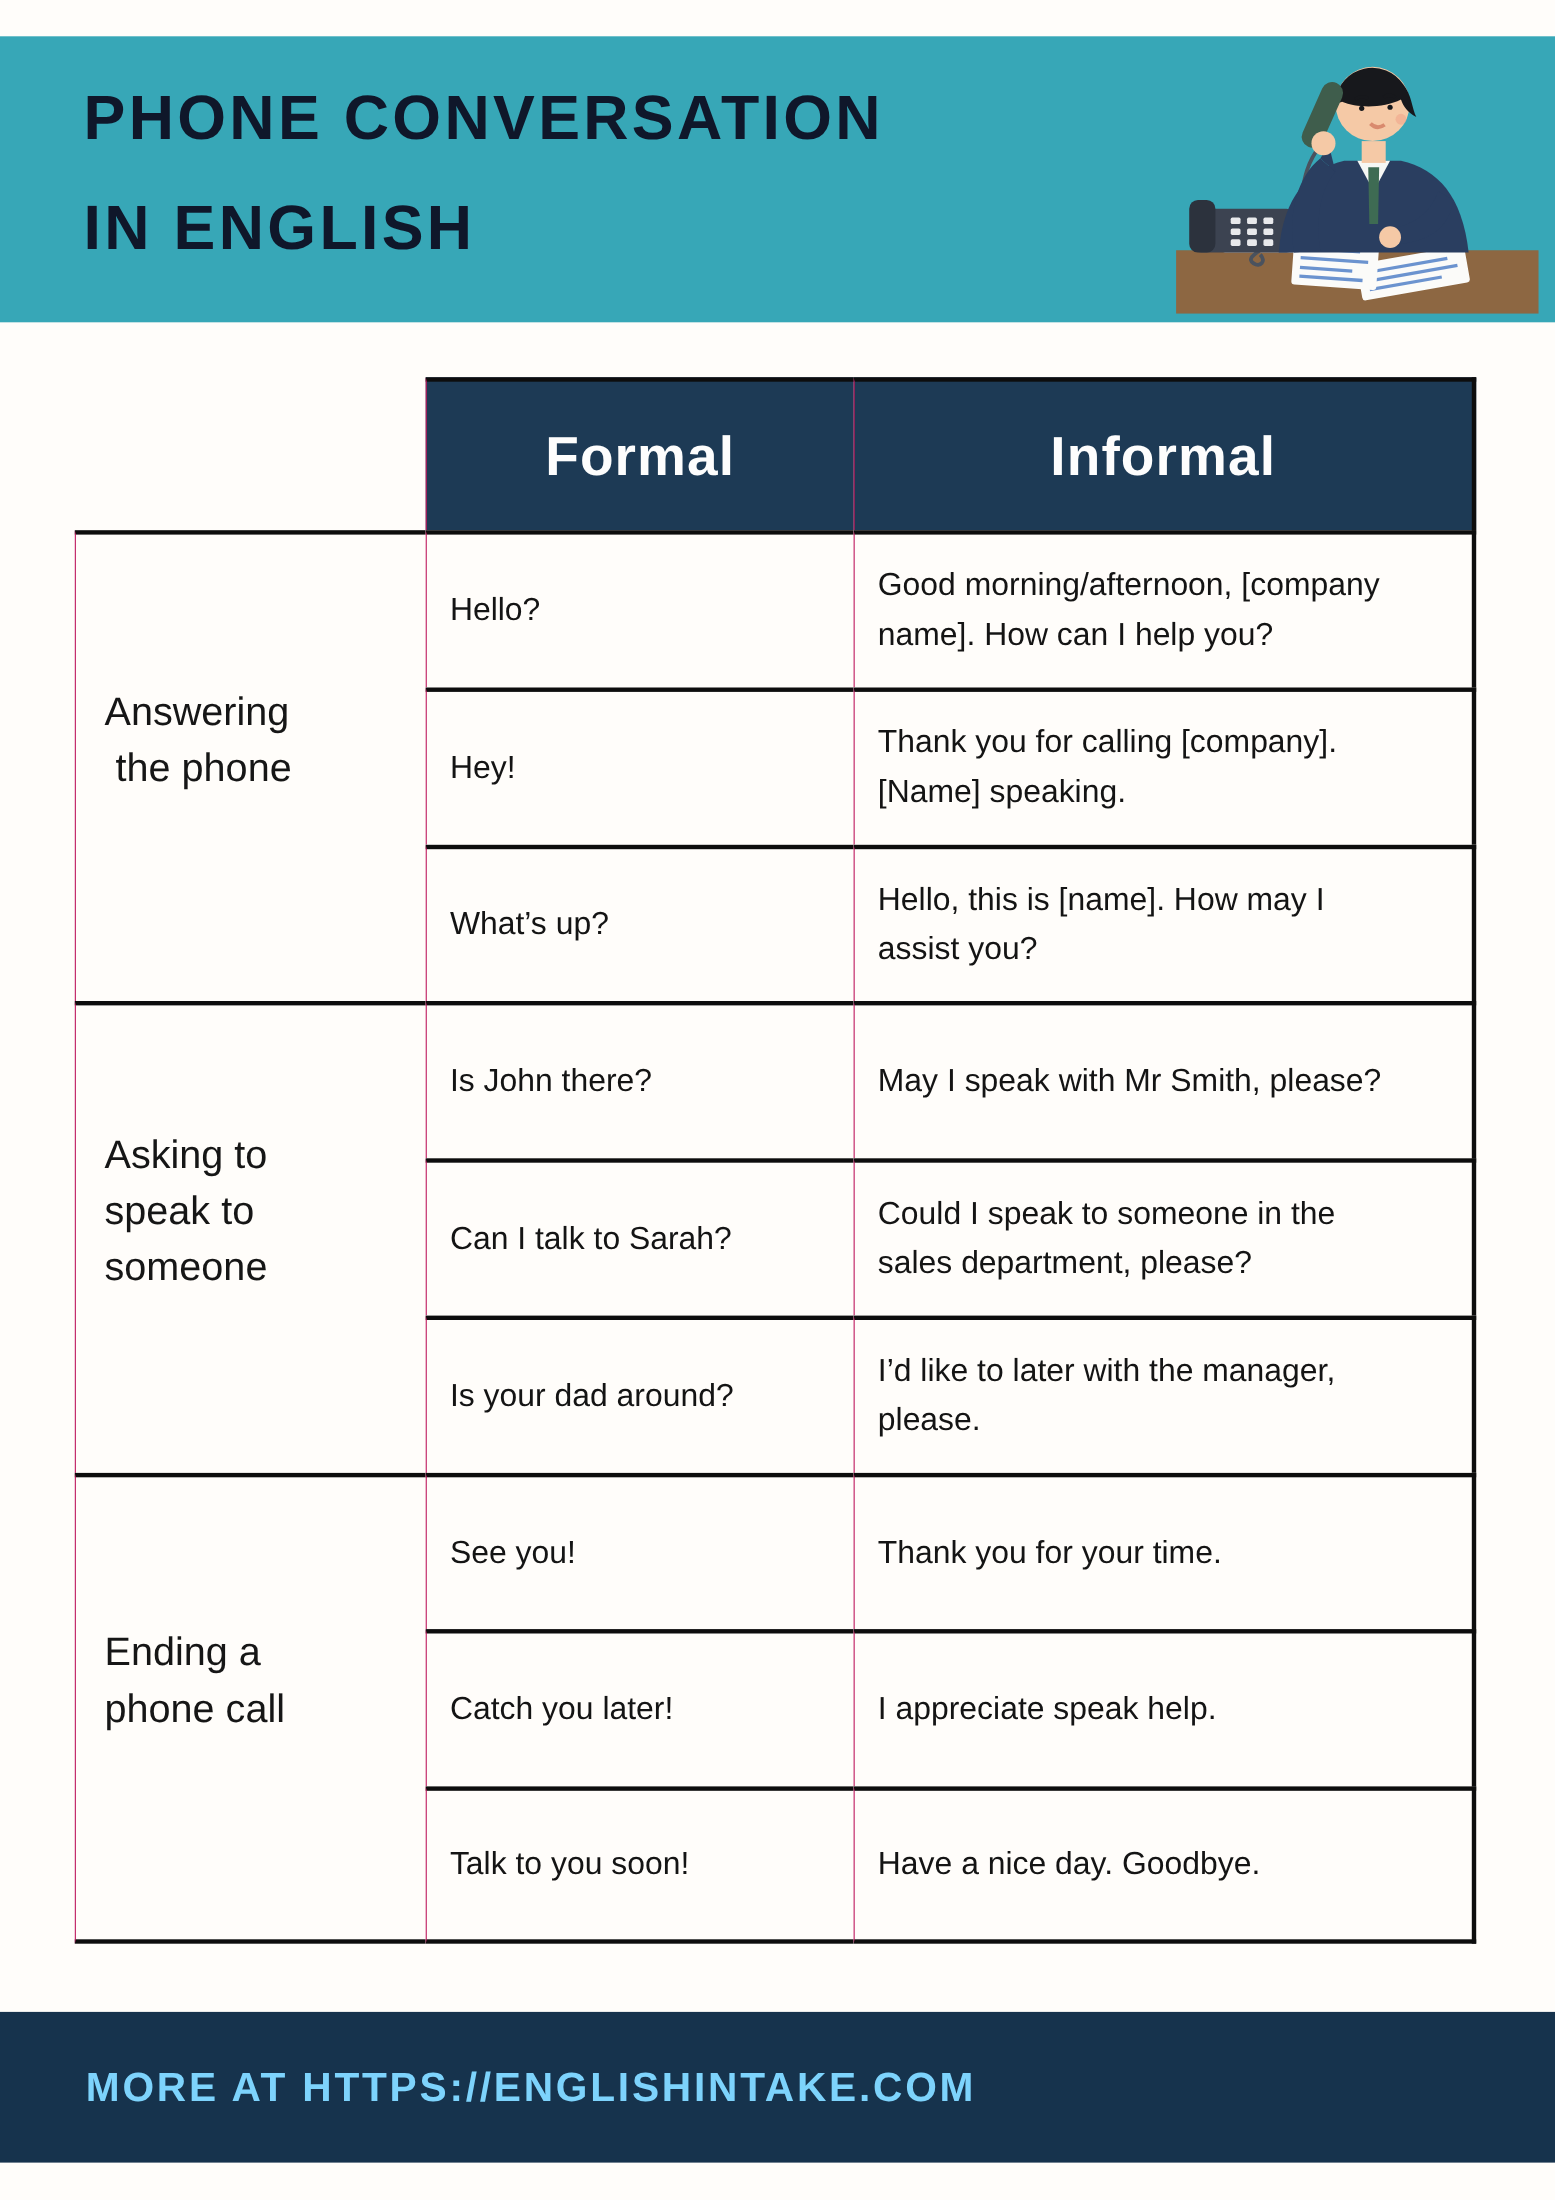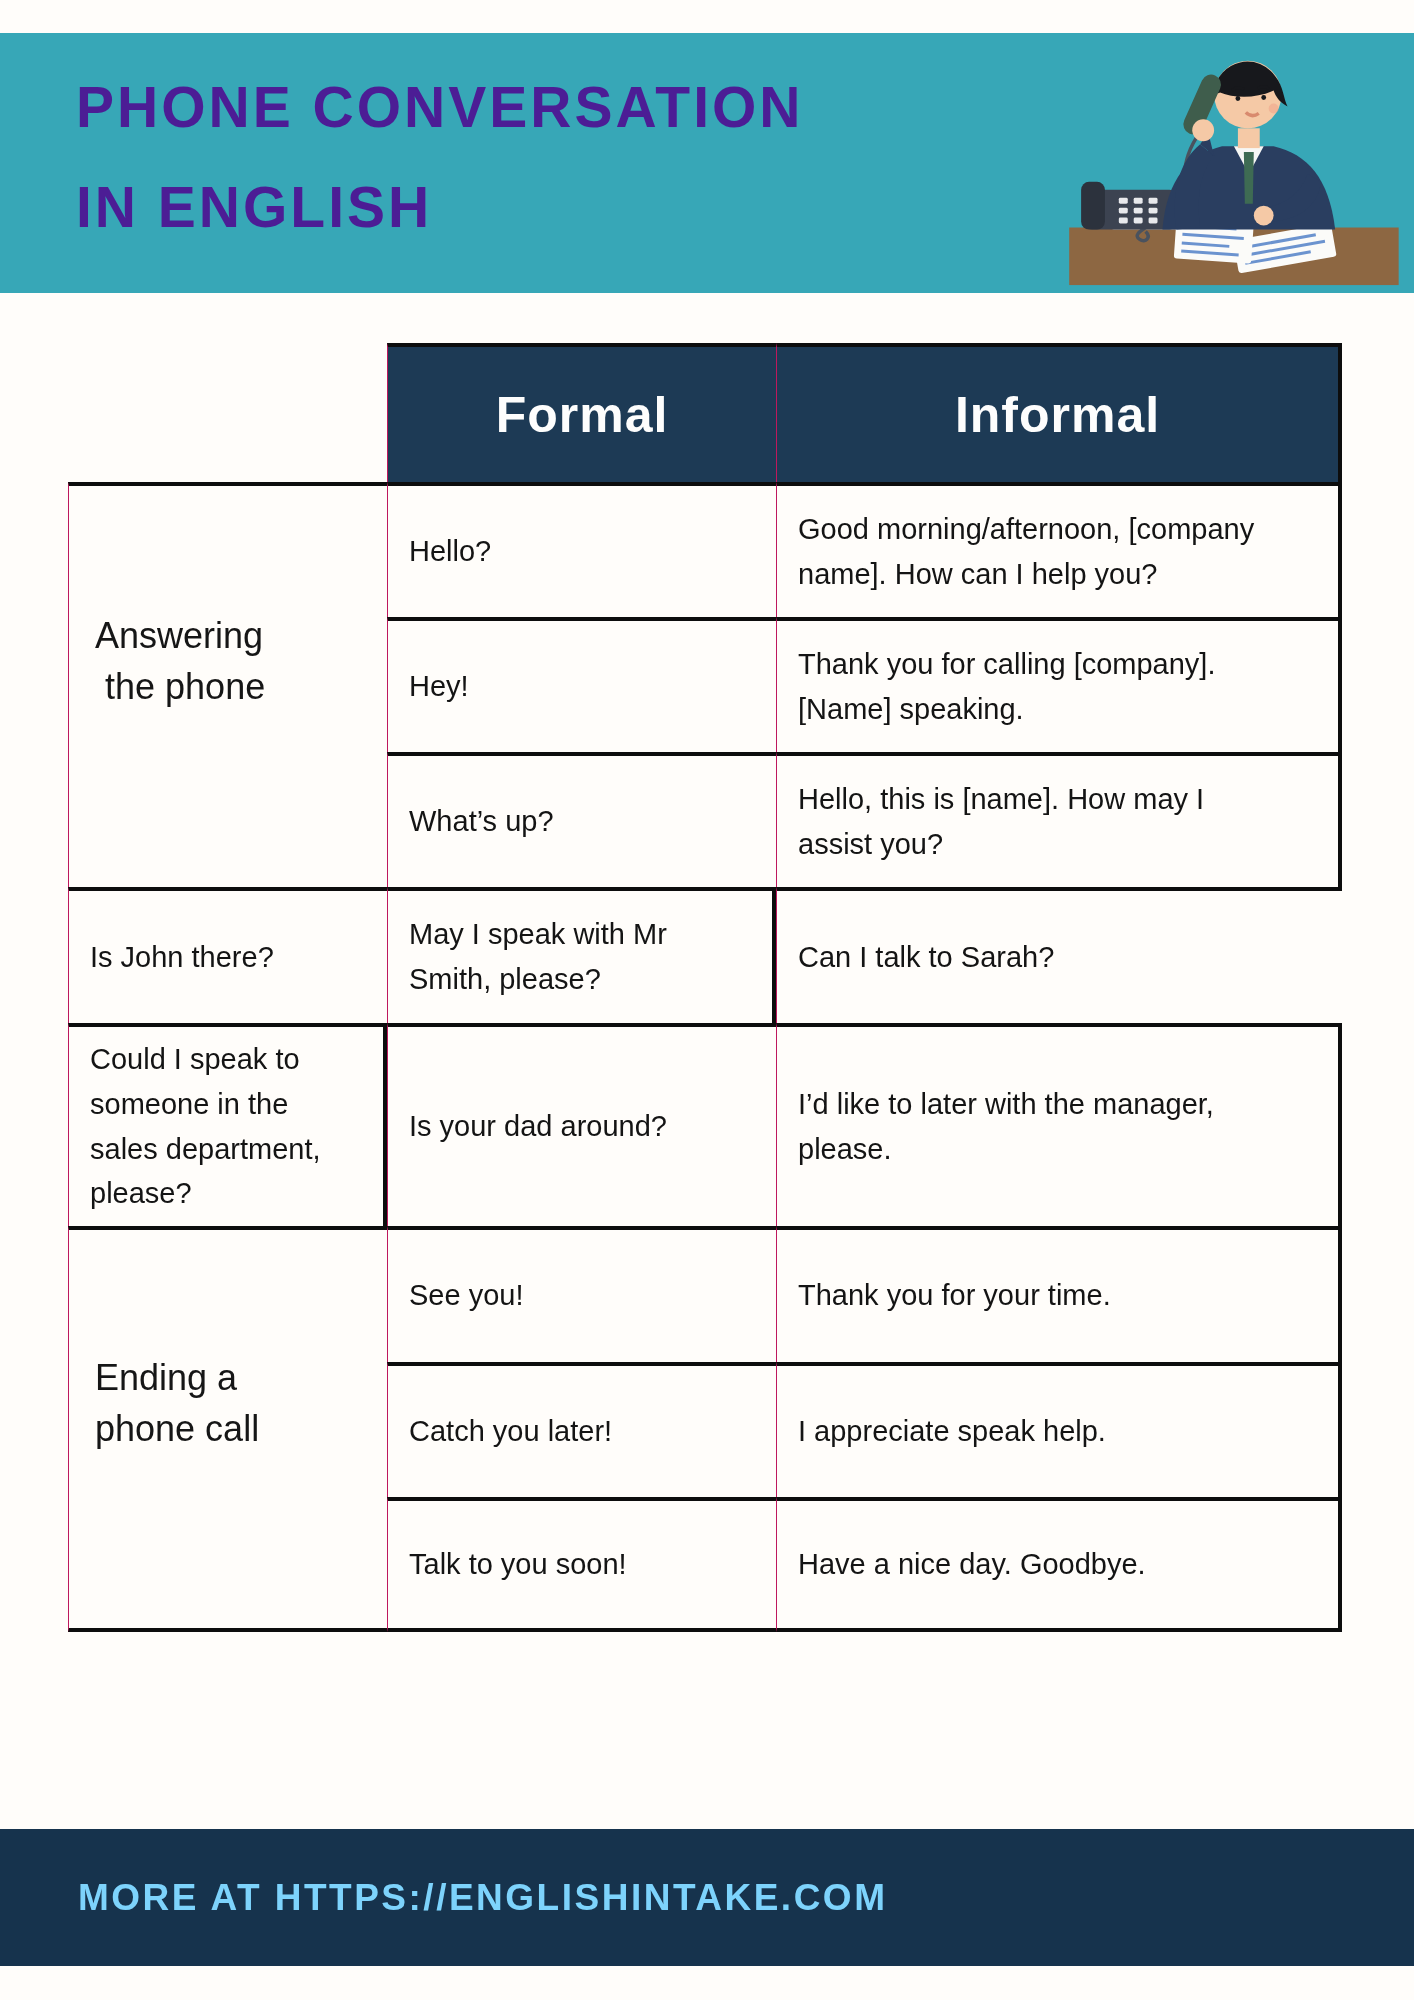--- a/index.html
+++ b/index.html
@@ -9,21 +9,21 @@
     font-family:"Liberation Sans", sans-serif;
     overflow:hidden;
   }
   
   .banner{
     position:absolute;left:0;top:33px;width:1414px;height:260px;
     background:#37a7b7;
   }
   .banner-title{
     position:absolute;left:76px;top:24px;
-    color:#4c1d95;font-size:57px;font-weight:700;
+    color:#0f172a;font-size:57px;font-weight:700;
     letter-spacing:3px;line-height:1.76;
     white-space:pre-line;
   }
   .illo{
     position:absolute;left:1050px;top:0;width:350px;height:260px;
   }
   
   .table{
     position:absolute;left:68px;top:343px;width:1274px;height:1424px;
     display:grid;
@@ -163,20 +163,23 @@
   <div class="cell bordered phrase-cell">Hello?</div>
   <div class="cell bordered b-right phrase-cell">Good morning/afternoon, [company
 name]. How can I help you?</div>
   <div class="cell bordered phrase-cell">Hey!</div>
   <div class="cell bordered b-right phrase-cell">Thank you for calling [company].
 [Name] speaking.</div>
   <div class="cell bordered phrase-cell">What’s up?</div>
   <div class="cell bordered b-right phrase-cell">Hello, this is [name]. How may I
 assist you?</div>
 
+  <div class="cell bordered label-cell">Asking to
+speak to
+someone</div>
   <div class="cell bordered phrase-cell">Is John there?</div>
   <div class="cell bordered b-right phrase-cell">May I speak with Mr Smith, please?</div>
   <div class="cell bordered phrase-cell">Can I talk to Sarah?</div>
   <div class="cell bordered b-right phrase-cell">Could I speak to someone in the
 sales department, please?</div>
   <div class="cell bordered phrase-cell">Is your dad around?</div>
   <div class="cell bordered b-right phrase-cell">I’d like to later with the manager,
 please.</div>
 
   <div class="cell bordered b-bottom label-cell">Ending a

